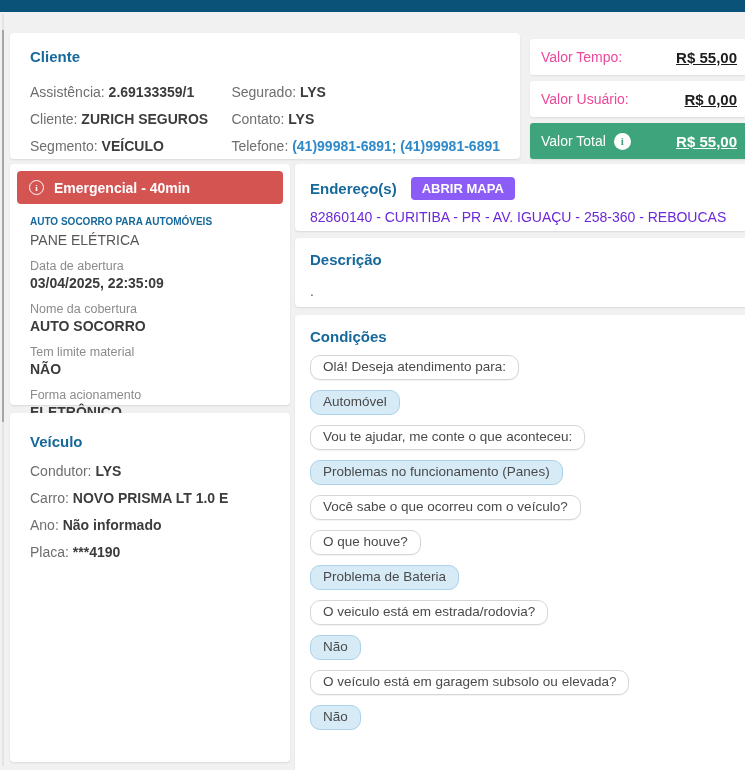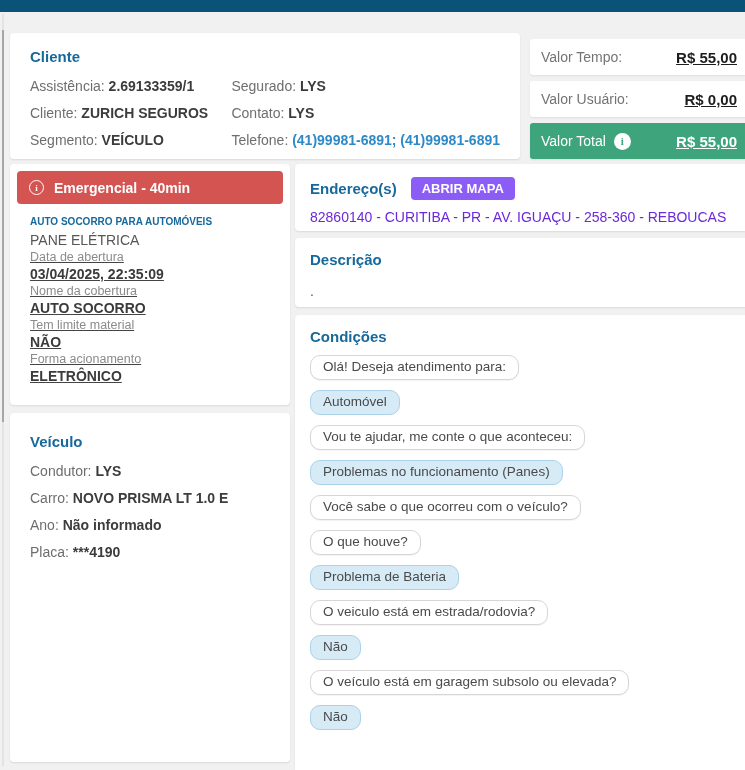--- a/index.html
+++ b/index.html
@@ -25,38 +25,38 @@
     background:#a6a6a6;
   }
   .card {
     position:absolute; background:#fff; border-radius:4px;
     box-shadow:0 1px 2px rgba(0,0,0,0.10);
   }
   .card-title { font-size:15px; font-weight:bold; color:#17699c; }
 
   
   .cliente { left:10px; top:33px; width:510px; height:126px; padding:15px 20px; }
-  .cliente .card-title { margin-bottom:8px; }
+  .cliente .card-title { margin-bottom:14px; }
   .two-col { display:flex; }
   .col-left  { width:252px; }
   .col-right { flex:1; }
   .frow { line-height:27px; white-space:nowrap; }
   .flbl { color:#6e6e6e; }
   .fval { color:#3c3c3c; font-weight:600; }
   .fval.link { color:#2d89c8; font-weight:600; cursor:pointer; }
 
   
   .valores { position:absolute; left:530px; top:39px; width:215px; }
   .vrow {
     height:36px; margin-bottom:6px; background:#fff; border-radius:3px 0 0 3px;
     box-shadow:0 1px 2px rgba(0,0,0,0.08);
     display:flex; align-items:center; justify-content:space-between;
     padding:0 8px 0 11px;
   }
-  .vlbl { color:#737373; font-size:14px; }
+  .vlbl { color:#ec4899; font-size:14px; }
   .vval { color:#1c1c1c; font-weight:bold; font-size:15px;text-decoration:underline; }
   .vrow.total { background:#3ea47b; }
   .vrow.total .vlbl { color:#fff; display:flex; align-items:center; gap:8px; }
   .vrow.total .vval { color:#fff; }
   .info-filled {
     display:inline-flex; align-items:center; justify-content:center;
     width:17px; height:17px; border-radius:50%; background:#fff;
     color:#3ea47b; font-size:11px; font-weight:bold; font-family:"Liberation Serif",serif;
     cursor:pointer;
   }
@@ -70,21 +70,21 @@
   }
   .info-outline {
     display:inline-flex; align-items:center; justify-content:center;
     width:15px; height:15px; border:1.5px solid #fff; border-radius:50%;
     color:#fff; font-size:9px; font-weight:bold; font-family:"Liberation Serif",serif;
     flex:0 0 auto; cursor:pointer;
   }
   .service-body { padding:12px 20px 0 20px; }
   .service-title { font-size:10px; font-weight:bold; color:#17699c; }
   .service-sub { font-size:14px; color:#565656; margin-top:5px; }
-  .detail { margin-top:2px;text-decoration:underline; }
+  .detail { margin-top:11px; }
   .dlbl { font-size:12.5px; color:#8b8b8b; }
   .dval { font-size:14px; font-weight:bold; color:#3b3b3b; margin-top:2px; }
 
   
   .veiculo { left:10px; top:413px; width:280px; height:349px; padding:20px; }
   .veiculo .card-title { margin-bottom:8px; }
 
   
   .endereco { left:295px; top:164px; width:450px; height:67px; padding:13px 15px; border-radius:4px 0 0 4px; }
   .endereco-head { display:flex; align-items:center; gap:14px; }

